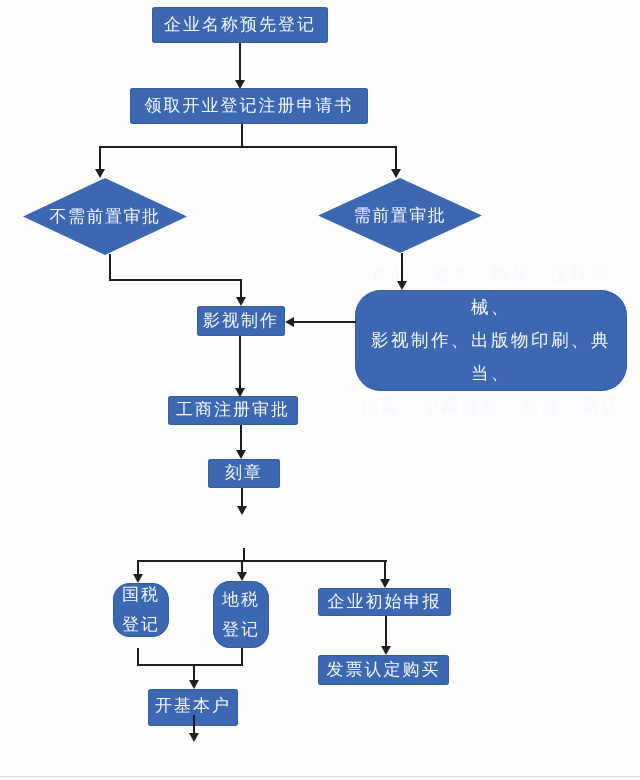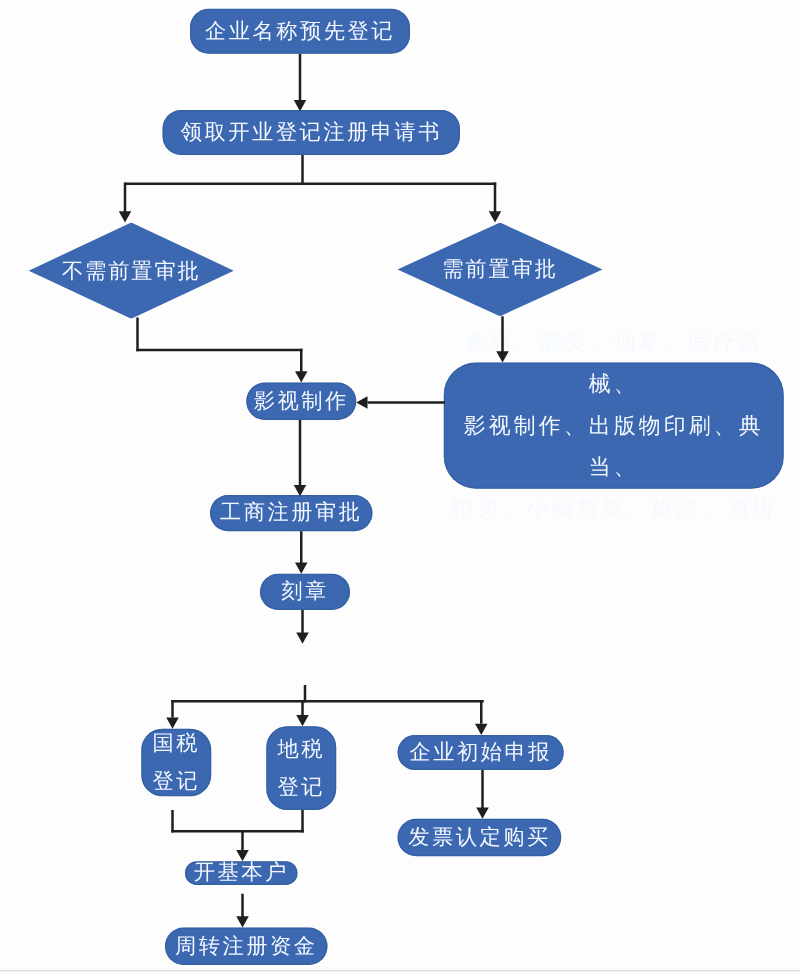--- a/index.html
+++ b/index.html
@@ -22,21 +22,21 @@
   .node{
     position:absolute;
     background:var(--node-fill);
     color:var(--node-text);
     display:flex;align-items:center;justify-content:center;
     text-align:center;
     white-space:pre-line;
     font-size:17px;
     letter-spacing:2px;
     line-height:1.45;
-    border-radius:15px;
+    border-radius:3px;
     box-sizing:border-box;
     box-shadow:0 0 0 1px rgba(46,87,153,.55) inset;
   }
   .node.big{
     border-radius:26px;
     font-size:17.5px;
     letter-spacing:2.5px;
     line-height:33px;
     padding:0 4px;
   }
@@ -95,23 +95,22 @@
   <div class="node tall" style="left:113px;top:583px;width:56px;height:54px;">国税
 登记</div>
 
   <div class="node tall" style="left:213px;top:581px;width:56px;height:67px;">地税
 登记</div>
 
   <div class="node" style="left:318px;top:588px;width:133px;height:28px;">企业初始申报</div>
 
   <div class="node" style="left:318px;top:655px;width:131px;height:30px;">发票认定购买</div>
 
-  <div class="node" style="left:148px;top:689px;width:90px;height:19px;">开基本户</div>
+  <div class="node" style="left:148px;top:689px;width:90px;height:37px;font-family:Liberation Mono, monospace;">开基本户</div>
 
-  <div class="node" style="left:132px;top:742px;width:130px;height:30px;">周转注册资金</div>
 
   <div class="vline" style="left:239px;top:43px;height:38px;"></div>
   <div class="arrow-down" style="left:235px;top:80px;"></div>
 
   <div class="vline" style="left:241px;top:124px;height:23px;"></div>
   <div class="hline" style="left:100px;top:146px;width:297px;"></div>
   <div class="vline" style="left:99px;top:146px;height:24px;"></div>
   <div class="arrow-down" style="left:95px;top:169px;"></div>
   <div class="vline" style="left:395px;top:146px;height:24px;"></div>
   <div class="arrow-down" style="left:391px;top:169px;"></div>

